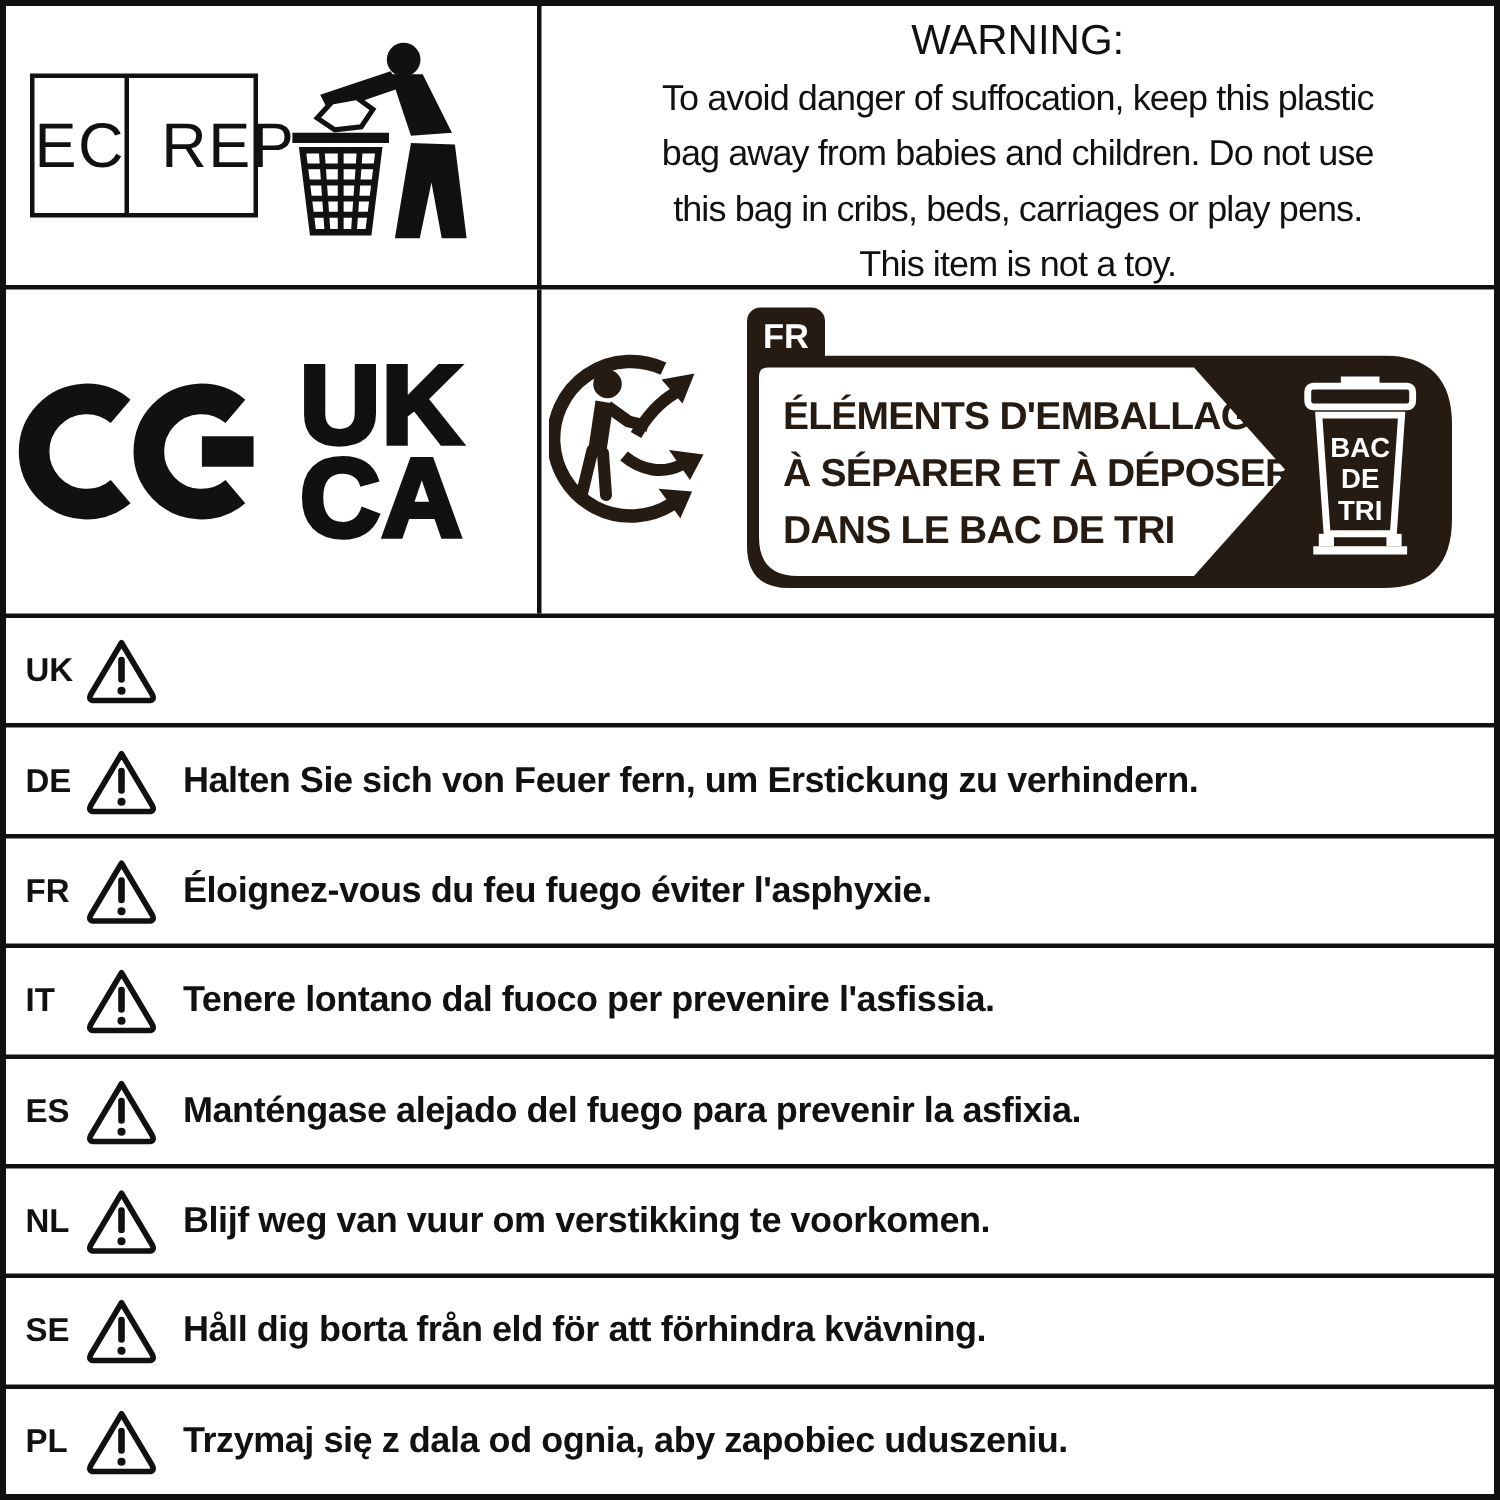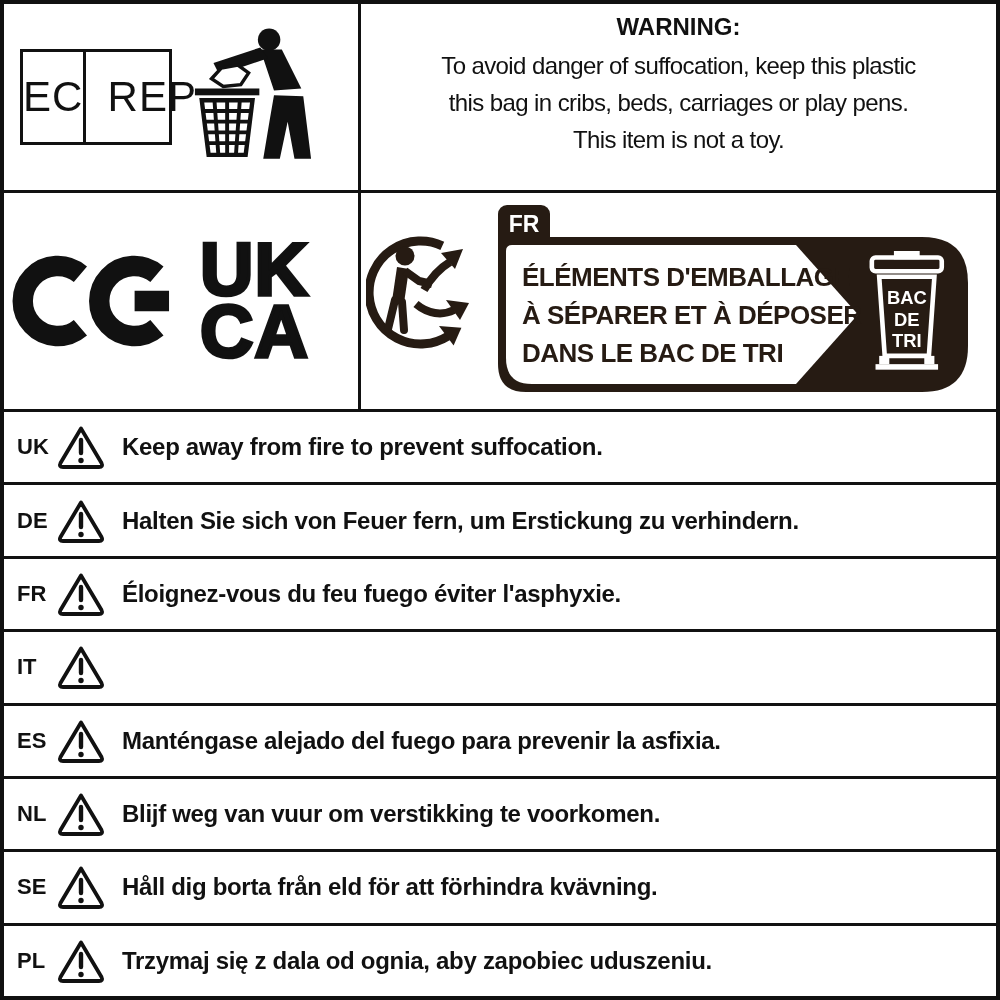--- a/index.html
+++ b/index.html
@@ -15,21 +15,21 @@
   .cell-left{width:357px;border-right:3px solid #111;box-sizing:border-box;display:flex;align-items:center;}
   .cell-right{flex:1;min-width:0;}
   
   .ecrep-box{margin-left:16px;width:152px;height:96px;border:3px solid #111;display:flex;box-sizing:border-box;}
   .ecrep-cell{display:flex;align-items:center;justify-content:center;font-size:42px;letter-spacing:1px;}
   .ecrep-ec{width:44%;border-right:3px solid #111;box-sizing:border-box;}
   .ecrep-rep{width:56%;margin-left:25px;}
   .tidyman{margin-left:20px;margin-top:-18px;}
   
   .warn-cell{padding-top:3px;text-align:center;}
-  .warn-title{font-weight:bold;font-size:24px;line-height:40px;}
+  .warn-title{font-weight:normal;font-size:28px;line-height:40px;}
   .warn-line{font-weight:normal;font-size:24px;line-height:37px;letter-spacing:-0.6px;white-space:nowrap;}
   
   .ce-svg{width:170px;height:102px;margin-left:8px;}
   .ukca{margin-left:18px;font-weight:700;font-size:74px;line-height:0.84;letter-spacing:1px;
         -webkit-text-stroke:3.5px #111;}
   .ukca div{white-space:nowrap;}
   
   .infotri-cell{position:relative;}
   .triman{position:absolute;left:5px;top:33px;}
   .fr-tab{position:absolute;left:137px;top:12px;width:52px;height:44px;background:#261b13;
@@ -62,20 +62,21 @@
         <polygon points="20,68 30,57 47,54 58,62 50,74 32,76" fill="#fff" stroke="#111" stroke-width="3.5"></polygon>
         <rect x="3" y="78" width="66" height="7" fill="#111"></rect>
         <path d="M 10,90 L 62,90 L 55,146 L 17,146 Z" fill="none" stroke="#111" stroke-width="4.5"></path>
         <path d="M 23,90 L 27,146 M 36,90 L 36,146 M 49,90 L 45,146" stroke="#111" stroke-width="4"></path>
         <path d="M 12,101 L 60,101 M 13,112 L 59,112 M 14,123 L 58,123 M 16,134 L 56,134" stroke="#111" stroke-width="4"></path>
       </svg>
     </div>
     <div class="cell-right warn-cell">
       <div class="warn-title">WARNING:</div>
       <div class="warn-line">To avoid danger of suffocation, keep this plastic</div>
+      <div class="warn-line">bag away from babies and children. Do not use</div>
       <div class="warn-line">this bag in cribs, beds, carriages or play pens.</div>
       <div class="warn-line">This item is not a toy.</div>
     </div>
   </div>
 
   <div class="row mid-row">
     <div class="cell-left">
       <svg class="ce-svg" viewBox="0 0 266 160" aria-label="CE">
         <path d="M 107,38 A 55,55 0 1 0 107,122" fill="none" stroke="#111" stroke-width="32"></path>
         <path d="M 227,38 A 55,55 0 1 0 227,122" fill="none" stroke="#111" stroke-width="32"></path>
@@ -129,41 +130,41 @@
         <circle cx="24" cy="36.5" r="2.7" fill="#111"></circle>
       </g>
     </defs>
   </svg>
 
   <div class="lang-row">
     <span class="lang-code">UK</span>
     <svg class="warn-tri" width="48" height="46" viewBox="0 0 48 46">
         <use href="#warn-tri"></use>
       </svg>
-    <span class="lang-text">Keep away from fire to prevent suffocation.</span>
   </div>
   <div class="lang-row">
     <span class="lang-code">DE</span>
     <svg class="warn-tri" width="48" height="46" viewBox="0 0 48 46">
         <use href="#warn-tri"></use>
       </svg>
     <span class="lang-text">Halten Sie sich von Feuer fern, um Erstickung zu verhindern.</span>
   </div>
   <div class="lang-row">
     <span class="lang-code">FR</span>
     <svg class="warn-tri" width="48" height="46" viewBox="0 0 48 46">
         <use href="#warn-tri"></use>
       </svg>
     <span class="lang-text">Éloignez-vous du feu fuego éviter l'asphyxie.</span>
   </div>
   <div class="lang-row">
     <span class="lang-code">IT</span>
     <svg class="warn-tri" width="48" height="46" viewBox="0 0 48 46">
         <use href="#warn-tri"></use>
       </svg>
+    <span class="lang-text">Tenere lontano dal fuoco per prevenire l'asfissia.</span>
   </div>
   <div class="lang-row">
     <span class="lang-code">ES</span>
     <svg class="warn-tri" width="48" height="46" viewBox="0 0 48 46">
         <use href="#warn-tri"></use>
       </svg>
     <span class="lang-text">Manténgase alejado del fuego para prevenir la asfixia.</span>
   </div>
   <div class="lang-row">
     <span class="lang-code">NL</span>

